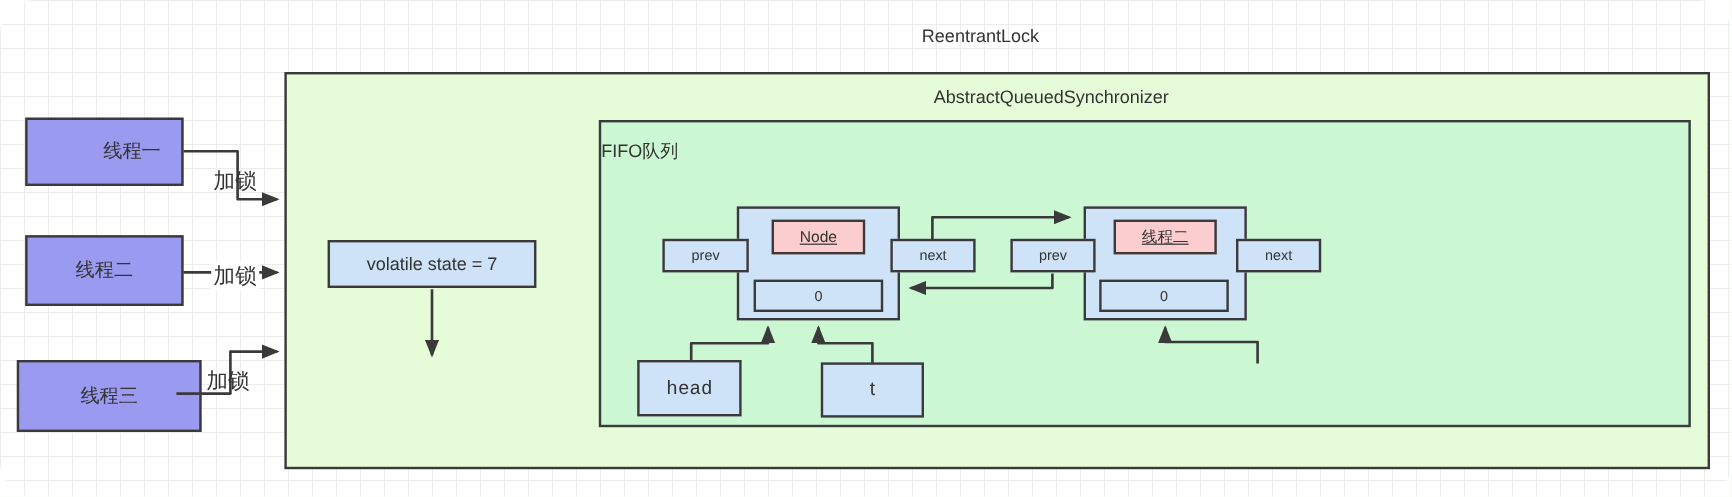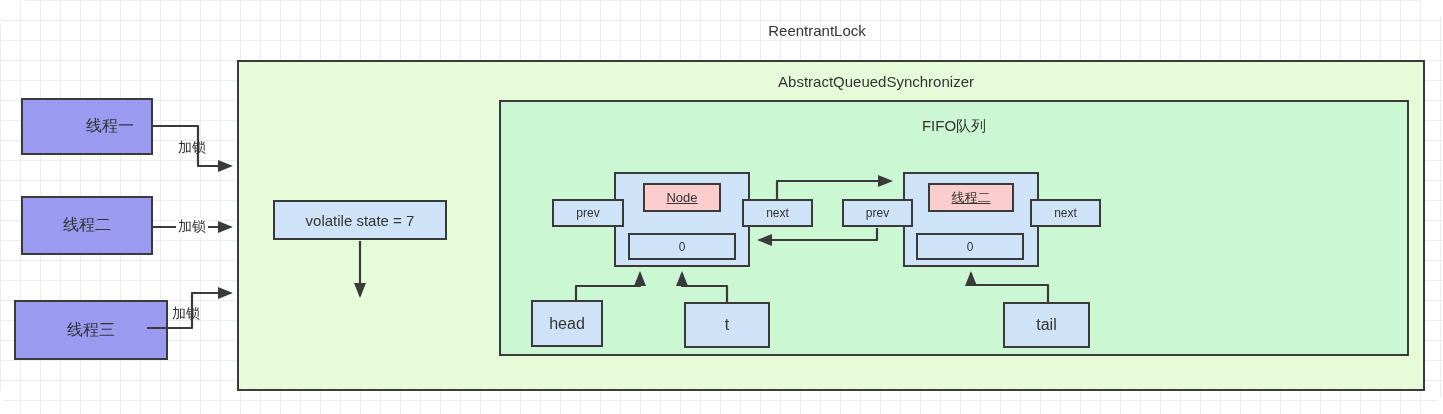--- a/index.html
+++ b/index.html
@@ -22,49 +22,49 @@
   .title{
     top:22px;left:667px;width:300px;text-align:center;
     font-size:15px;color:var(--text);
   }
   .container{
     border:2px solid var(--border);
   }
   .aqs{left:237px;top:60px;width:1188px;height:331px;background:var(--aqs-fill);}
   .aqs-label{width:100%;text-align:center;margin-top:11px;font-size:15px;padding-left:45px;}
   .fifo{left:499px;top:100px;width:910px;height:256px;background:var(--fifo-fill);}
-  .fifo-label{width:100%;text-align:center;margin-top:15px;font-size:15px;}
+  .fifo-label{width:100%;margin-top:15px;font-size:15px;}
   .box{
     border:2px solid var(--border);display:flex;align-items:center;justify-content:center;
     font-size:12px;z-index:2;
   }
   .thread{background:var(--thread-fill);font-size:16px;}
   .blue{background:var(--blue-fill);}
   .pink{background:var(--pink-fill);font-size:13px;text-decoration:underline;}
   .thread-1{left:21px;top:98px;width:132px;height:57px;padding-left:46px;}
   .thread-2{left:21px;top:196px;width:132px;height:59px;}
   .thread-3{left:14px;top:300px;width:154px;height:60px;}
-  .lock-label{font-size:14px;z-index:6;color:var(--text);}
+  .lock-label{font-size:18px;z-index:6;color:var(--text);}
   .lock-1{left:178px;top:139px;}
   .lock-2{left:176px;top:218px;background:var(--bg);padding:0 2px;}
   .lock-3{left:172px;top:305px;}
   .state-box{left:273px;top:200px;width:174px;height:40px;font-size:15px;}
   .owner-box{left:258px;top:301px;width:204px;height:54px;font-size:15px;}
   .node-outer{border:2px solid var(--border);background:var(--blue-fill);z-index:1;}
   .node1-outer{left:614px;top:172px;width:136px;height:95px;}
   .node2-outer{left:903px;top:172px;width:136px;height:95px;}
   .node1-title{left:643px;top:183px;width:78px;height:29px;}
   .node2-title{left:928px;top:183px;width:86px;height:29px;}
   .prev1{left:552px;top:199px;width:72px;height:28px;}
   .next1{left:742px;top:199px;width:71px;height:28px;}
   .prev2{left:842px;top:199px;width:71px;height:28px;}
   .next2{left:1030px;top:199px;width:71px;height:28px;}
   .zero1{left:628px;top:233px;width:108px;height:27px;}
   .zero2{left:916px;top:233px;width:108px;height:27px;}
-  .head-box{left:531px;top:300px;width:72px;height:47px;font-size:16px;}
+  .head-box{left:531px;top:300px;width:87px;height:47px;font-size:16px;font-family:Liberation Mono, monospace;}
   .t-box{left:684px;top:302px;width:86px;height:46px;font-size:16px;}
   .tail-box{left:1003px;top:302px;width:87px;height:46px;font-size:16px;}
   .arrow-layer{
     position:absolute;left:0;top:0;width:1443px;height:414px;
     z-index:5;pointer-events:none;
   }
   .arrow-layer path{stroke:var(--border);stroke-width:2.2;fill:none;stroke-linejoin:round;}
 </style>
 </head>
 <body>
@@ -98,21 +98,20 @@
   <div class="abs box blue zero1">0</div>
 
   <div class="abs node-outer node2-outer"></div>
   <div class="abs box pink node2-title">线程二</div>
   <div class="abs box blue prev2">prev</div>
   <div class="abs box blue next2">next</div>
   <div class="abs box blue zero2">0</div>
 
   <div class="abs box blue head-box">head</div>
   <div class="abs box blue t-box">t</div>
-  <div class="abs box blue tail-box">tail</div>
 
   <svg class="arrow-layer" viewBox="0 0 1443 414">
     <defs>
       <marker id="ah" markerUnits="userSpaceOnUse" markerWidth="15" markerHeight="12" viewBox="0 0 15 12" refX="13" refY="6" orient="auto">
         <polygon points="0,0 15,6 0,12" fill="#3a3a3a"></polygon>
       </marker>
     </defs>
     <path d="M153 126 H198 V166 H231" marker-end="url(#ah)"></path>
     <path d="M153 227 H231" marker-end="url(#ah)"></path>
     <path d="M147 328 H192 V293 H231" marker-end="url(#ah)"></path>

